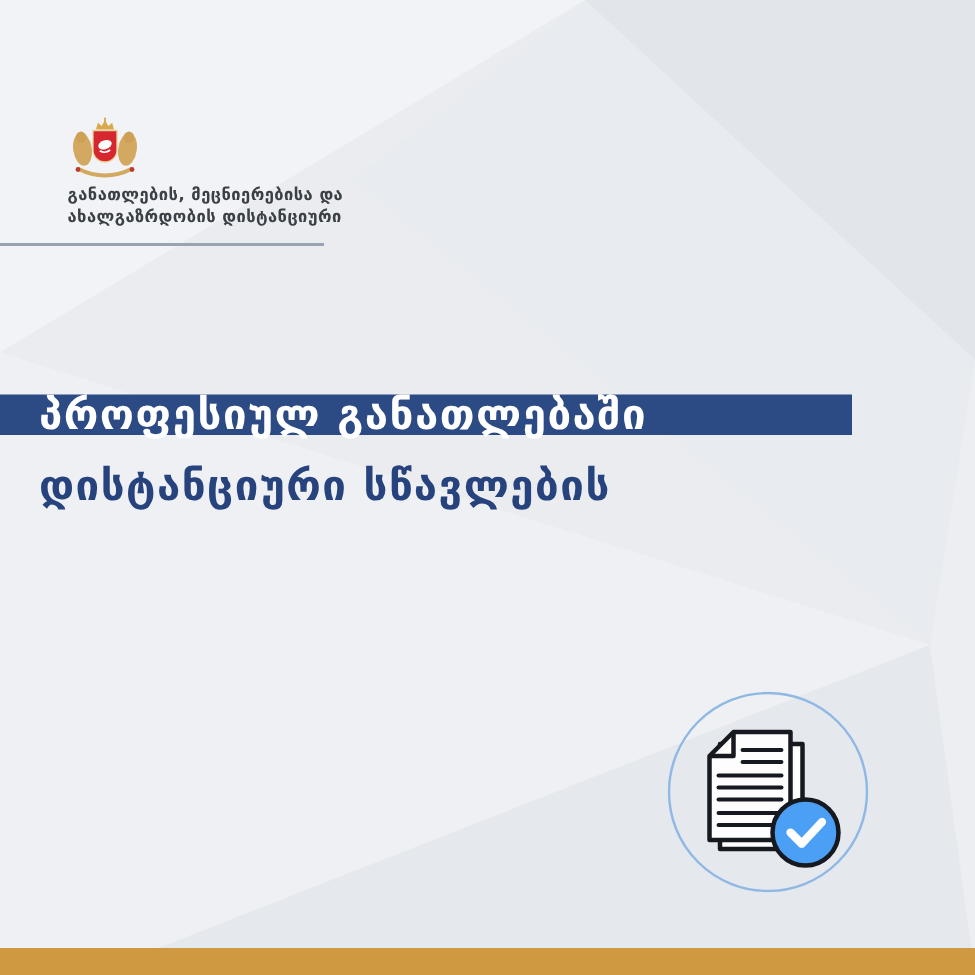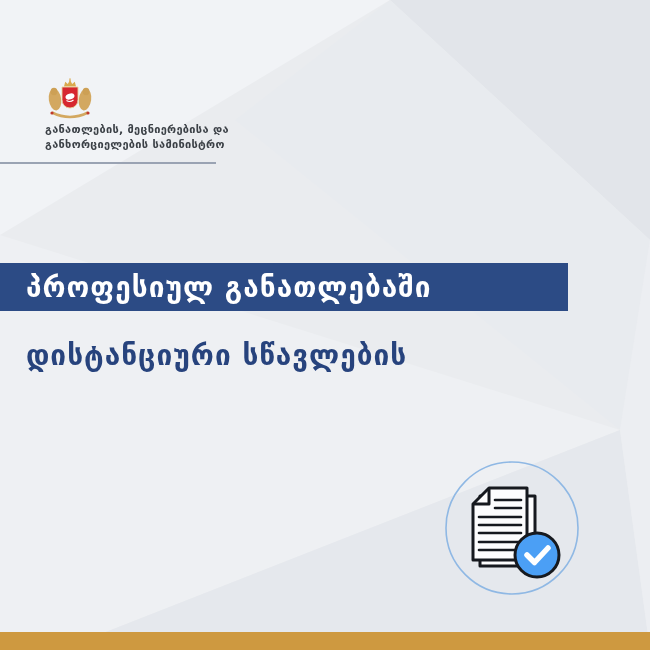--- a/index.html
+++ b/index.html
@@ -50,21 +50,21 @@
     height: 2px;
     background: #9AA3B3;
     z-index: 2;
   }
   
   .headline-banner {
     position: absolute;
     left: 0;
     top: 263px;
     width: 568px;
-    height: 48px;
+    height: 27px;
     background: #2C4B85;
     z-index: 2;
     display: flex;
     align-items: center;
   }
   .headline-banner .banner-text {
     color: #FFFFFF;
     font-size: 28px;
     font-weight: bold;
     letter-spacing: 1px;
@@ -75,21 +75,20 @@
     position: absolute;
     left: 26px;
     top: 304px;
     z-index: 2;
     color: #27437D;
     font-size: 28px;
     font-weight: bold;
     letter-spacing: 1px;
     line-height: 40px;
     white-space: nowrap;
-    margin-top: 32px;
   }
   
   .doc-icon {
     position: absolute;
     left: 445px;
     top: 461px;
     width: 134px;
     height: 134px;
     z-index: 2;
   }
@@ -141,21 +140,21 @@
 
     <g>
       <path d="M7,34.5 Q25,43.5 43,34.5" stroke="#D3A860" stroke-width="2.6" fill="none"></path>
       <circle cx="7" cy="35" r="1.6" fill="#C0392B"></circle>
       <circle cx="43" cy="35" r="1.6" fill="#C0392B"></circle>
     </g>
   </svg>
 
   <div class="ministry-name">
     <div>განათლების, მეცნიერებისა და</div>
-    <div>განხორციელების სამინისტრო</div>
+    <div>ახალგაზრდობის დისტანციური</div>
   </div>
 
   <div class="header-divider"></div>
 
   <div class="headline-banner">
     <span class="banner-text">პროფესიულ განათლებაში</span>
   </div>
 
   <div class="headline-rest">
     <div>დისტანციური სწავლების</div>

